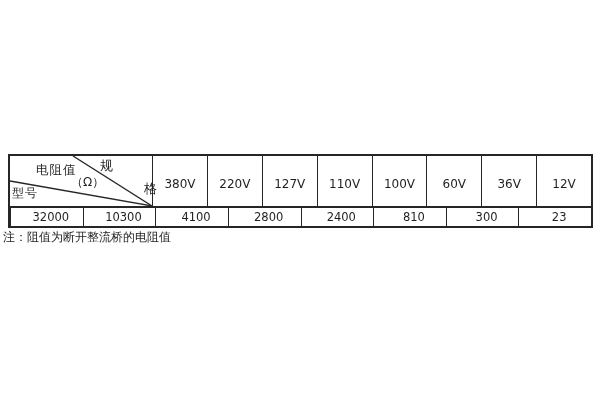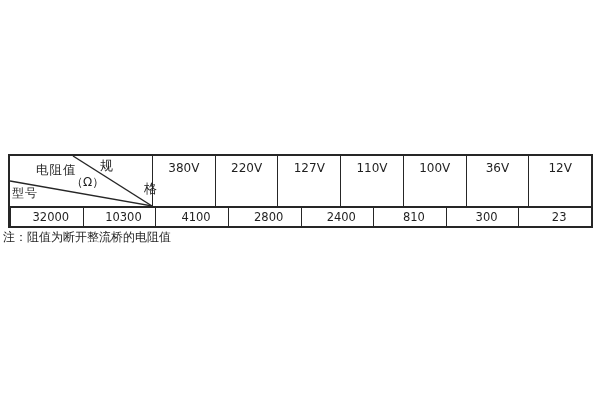--- a/index.html
+++ b/index.html
@@ -59,21 +59,21 @@
   .lbl-resistance { left: 26px;  top: 8px;  font-size: 12.5px; letter-spacing: 1px; }
   .lbl-unit       { left: 61px;  top: 20px; font-size: 12px; }
   .lbl-model      { left: 2px;   top: 31px; font-size: 12px; letter-spacing: 1px; }
   .vcell {
     flex: 1 1 0;
     border-left: 1.5px solid #262626;
     box-sizing: border-box;
     display: flex;
     justify-content: center;
     align-items: flex-start;
-    padding-top: 5px;
+    padding-top: 21px;
     font-size: 12px;
   }
   .model-cell {
     flex: 0 0 142px;
     box-sizing: border-box;
     display: flex;
     justify-content: center;
     align-items: center;
     font-size: 11.5px;
   }
@@ -114,20 +114,21 @@
         <span class="corner-lbl lbl-resistance">电阻值</span>
         <span class="corner-lbl lbl-unit">（Ω）</span>
         <span class="corner-lbl lbl-model">型号</span>
       </div>
 
       <div class="vcell">380V</div>
       <div class="vcell">220V</div>
       <div class="vcell">127V</div>
       <div class="vcell">110V</div>
       <div class="vcell">100V</div>
+      <div class="vcell">60V</div>
       <div class="vcell">36V</div>
       <div class="vcell">12V</div>
     </div>
 
     <div class="row data-row">
       <div class="dcell">32000</div>
       <div class="dcell">10300</div>
       <div class="dcell">4100</div>
       <div class="dcell">2800</div>
       <div class="dcell">2400</div>

